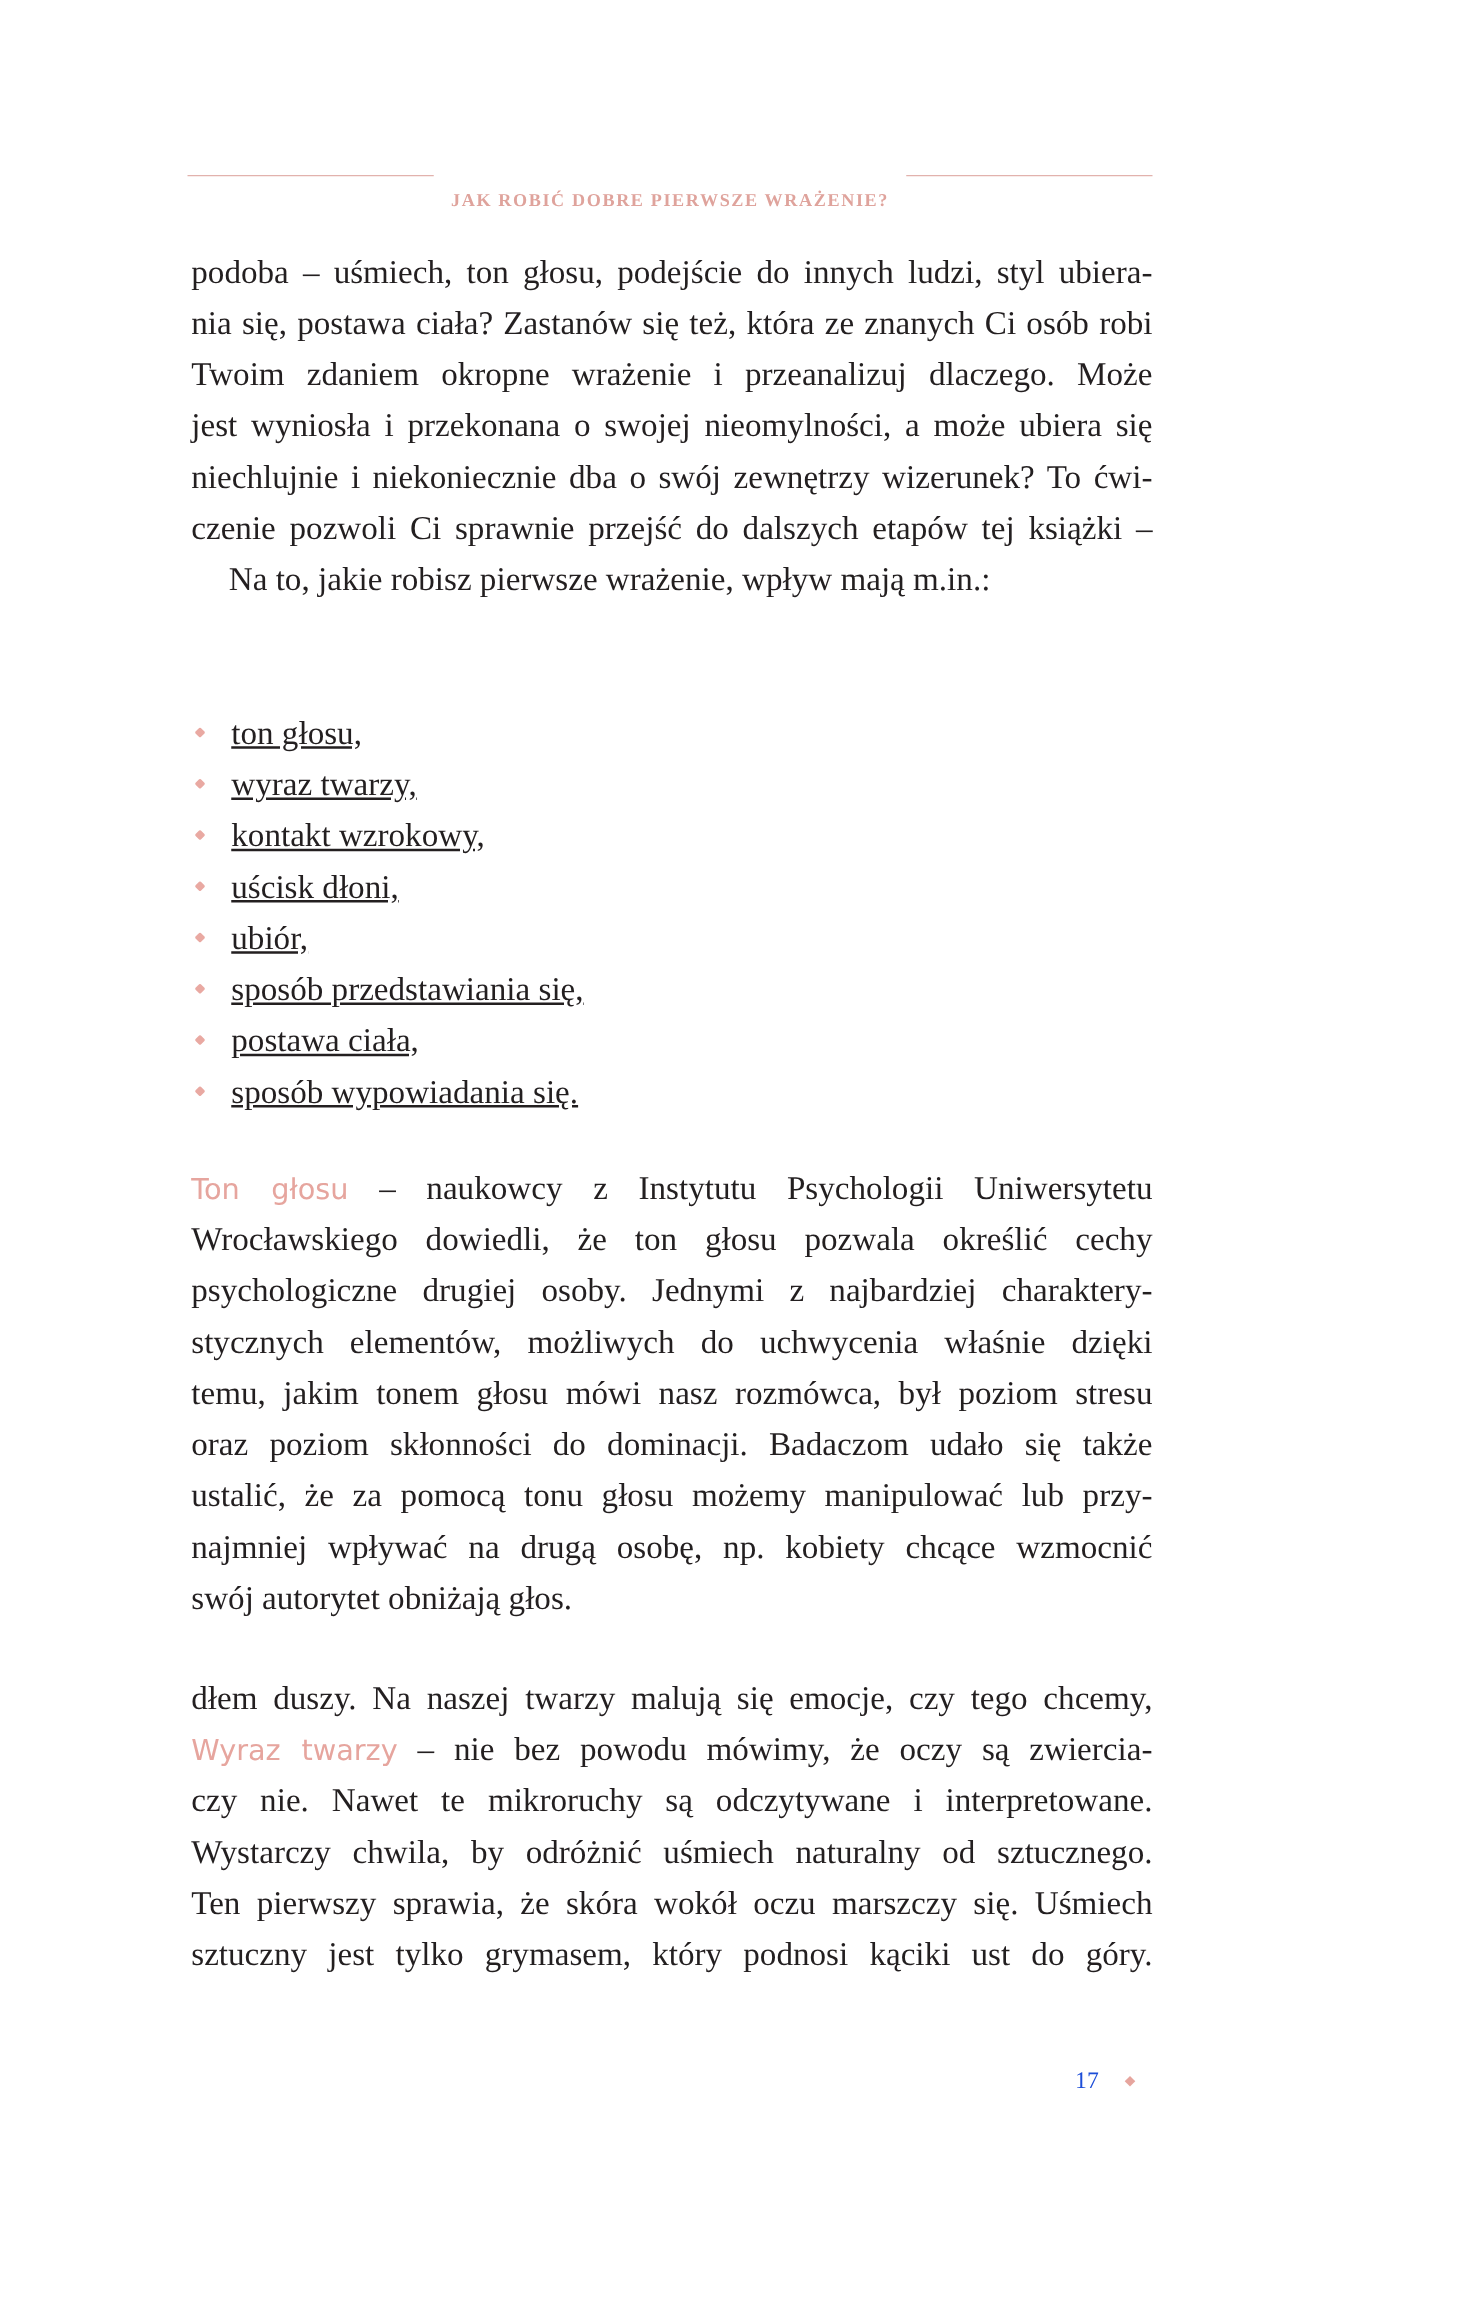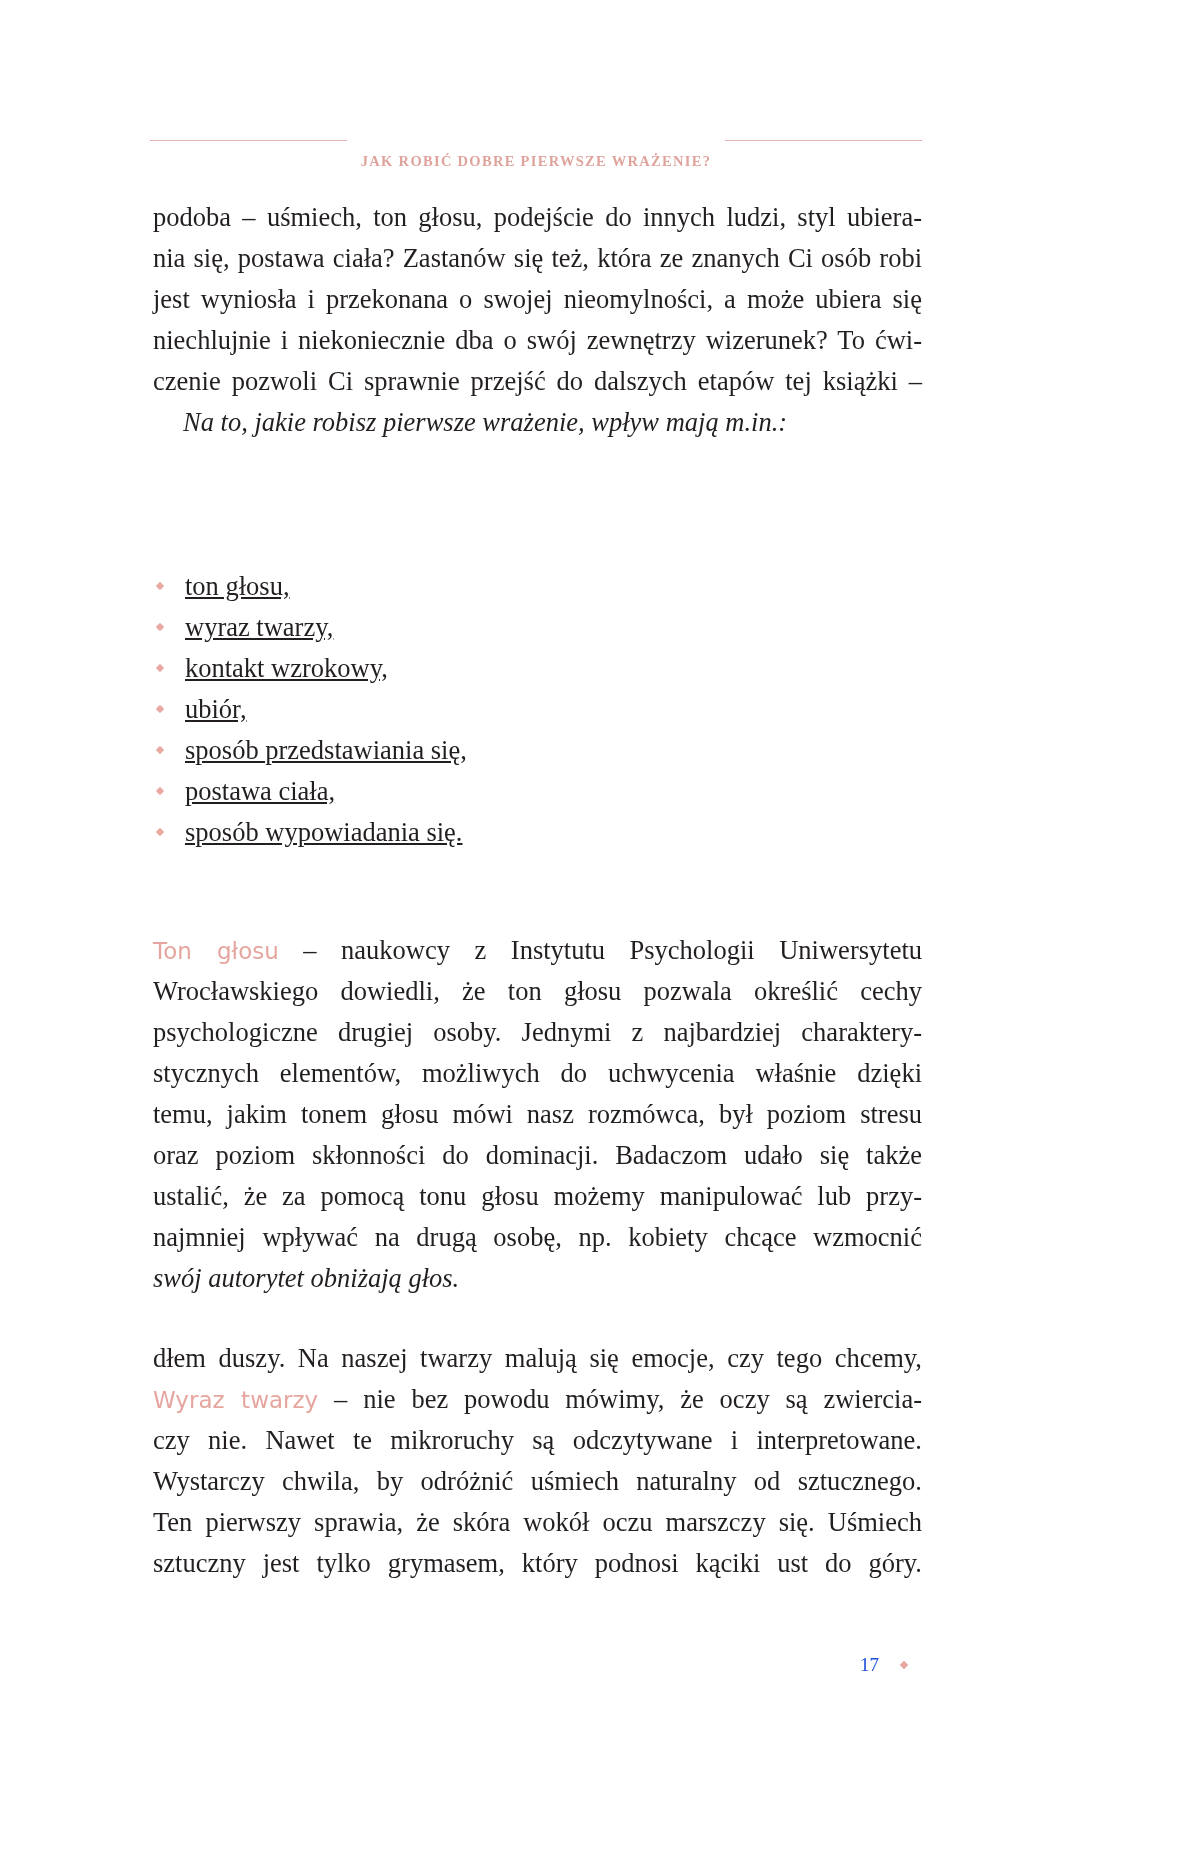--- a/index.html
+++ b/index.html
@@ -8,21 +8,21 @@
 
   .running-header { position:absolute; left:150px; top:128px; width:772px; height:24px;
     display:flex; align-items:center; }
   .running-header .rule { flex:1; height:1px; background:#e2b2ad; }
   .running-header .title { padding:0 14px; color:#dfa39c; font-family:"Liberation Serif", serif;
     font-weight:bold; font-size:14.5px; letter-spacing:1.3px; white-space:nowrap;margin-top:43px; }
 
   .body { position:absolute; left:153px; width:769px; font-family:"Liberation Serif", serif;
     font-size:26.5px; color:#231f20; }
   .line { height:41px; line-height:41px; white-space:nowrap; text-align:justify; text-align-last:justify; }
-  .line.last { text-align-last:left;font-style:italic; }
+  .line.last { text-align-last:left; }
   .line.indent { padding-left:30px; }
 
   .bullets { position:absolute; left:153px; top:566px; font-family:"Liberation Serif", serif;
     font-size:26.5px; color:#231f20;text-decoration:underline; }
   .bullet-item { height:41px; line-height:41px; position:relative; padding-left:32px; white-space:nowrap; }
   .bullet-dot { position:absolute; left:4px; top:17px; width:6px; height:6px; background:#e9a9a2;
     transform:rotate(45deg); border-radius:1px; }
 
   .lead { color:#e6a59e; font-family:"DejaVu Sans", sans-serif; font-size:23px; }
 
@@ -37,30 +37,32 @@
 
   <div class="running-header">
     <div class="rule"></div>
     <div class="title">JAK ROBIĆ DOBRE PIERWSZE WRAŻENIE?</div>
     <div class="rule"></div>
   </div>
 
   <div class="body" style="top:197px;">
     <div class="line">podoba – uśmiech, ton głosu, podejście do innych ludzi, styl ubiera-</div>
     <div class="line">nia się, postawa ciała? Zastanów się też, która ze znanych Ci osób robi</div>
+    <div class="line">Twoim zdaniem okropne wrażenie i przeanalizuj dlaczego. Może</div>
     <div class="line">jest wyniosła i przekonana o swojej nieomylności, a może ubiera się</div>
     <div class="line">niechlujnie i niekoniecznie dba o swój zewnętrzy wizerunek? To ćwi-</div>
     <div class="line">czenie pozwoli Ci sprawnie przejść do dalszych etapów tej książki –</div>
     <div class="line last indent">Na to, jakie robisz pierwsze wrażenie, wpływ mają m.in.:</div>
   </div>
 
   <div class="bullets">
     <div class="bullet-item"><span class="bullet-dot"></span><span>ton głosu,</span></div>
     <div class="bullet-item"><span class="bullet-dot"></span><span>wyraz twarzy,</span></div>
     <div class="bullet-item"><span class="bullet-dot"></span><span>kontakt wzrokowy,</span></div>
+    <div class="bullet-item"><span class="bullet-dot"></span><span>uścisk dłoni,</span></div>
     <div class="bullet-item"><span class="bullet-dot"></span><span>ubiór,</span></div>
     <div class="bullet-item"><span class="bullet-dot"></span><span>sposób przedstawiania się,</span></div>
     <div class="bullet-item"><span class="bullet-dot"></span><span>postawa ciała,</span></div>
     <div class="bullet-item"><span class="bullet-dot"></span><span>sposób wypowiadania się.</span></div>
   </div>
 
   <div class="body" style="top:930px;">
     <div class="line"><span class="lead">Ton głosu</span><span> – naukowcy z Instytutu Psychologii Uniwersytetu</span></div>
     <div class="line">Wrocławskiego dowiedli, że ton głosu pozwala określić cechy</div>
     <div class="line">psychologiczne drugiej osoby. Jednymi z najbardziej charaktery-</div>

